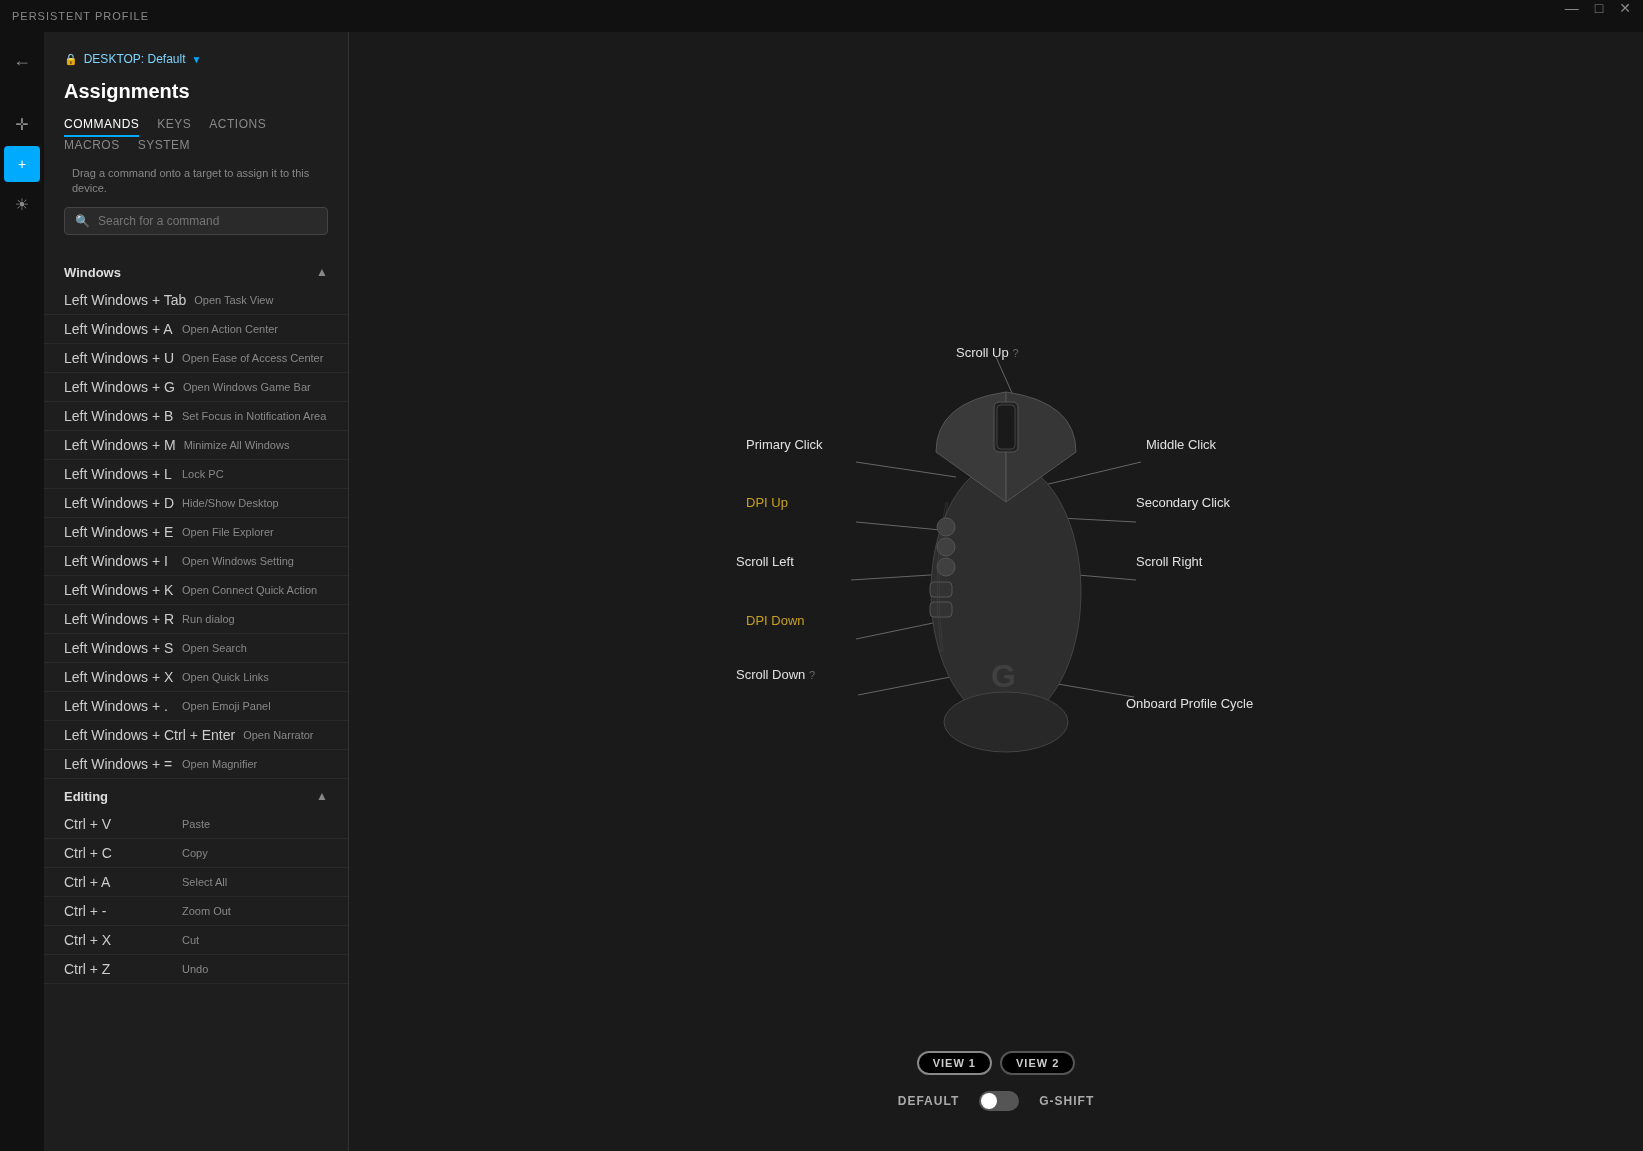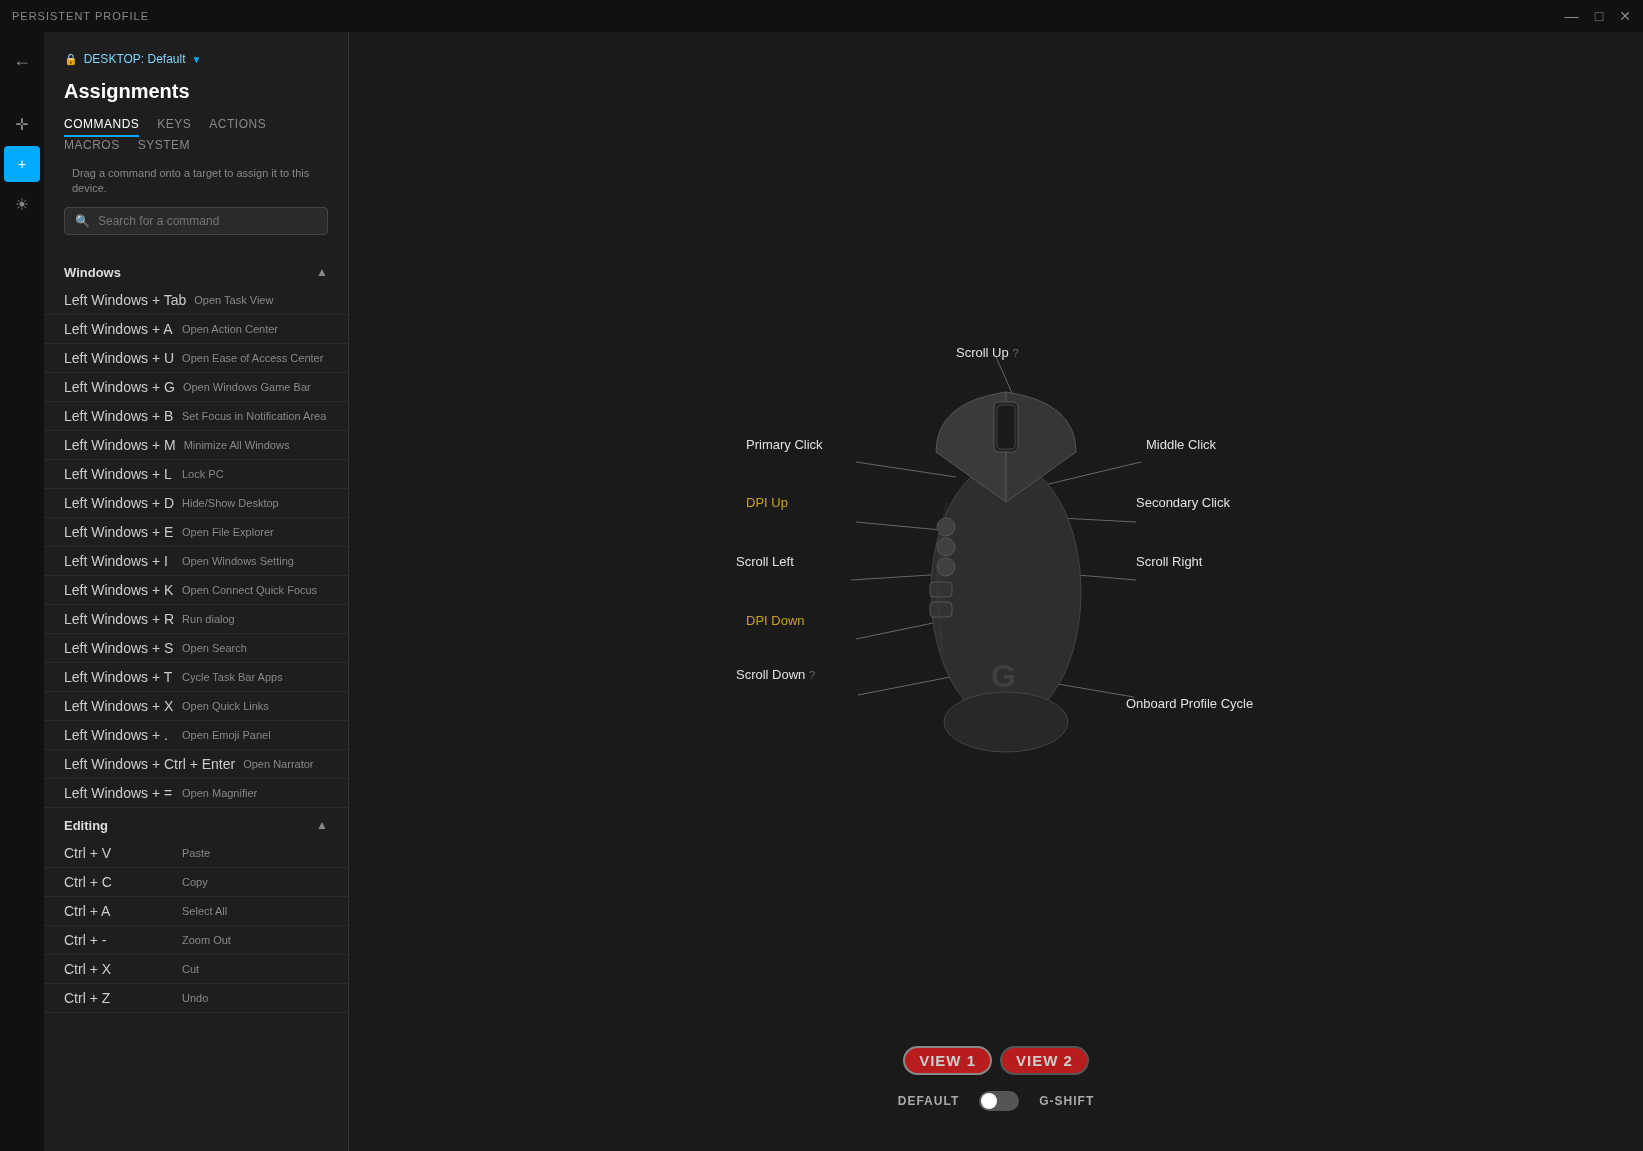--- a/index.html
+++ b/index.html
@@ -13,21 +13,20 @@
       overflow: hidden;
       display: flex;
       flex-direction: column;
     }
 
     
     .titlebar {
       background: #111;
       height: 32px;
       display: flex;
-      align-items: center;
       justify-content: space-between;
       padding: 0 12px;
       flex-shrink: 0;
     }
     .titlebar-left {
       display: flex;
       align-items: center;
       gap: 8px;
       color: #666;
       font-size: 11px;
@@ -233,25 +232,25 @@
       display: flex;
       flex-direction: column;
       align-items: center;
       gap: 16px;
     }
     .view-buttons {
       display: flex;
       gap: 8px;
     }
     .view-btn {
-      background: #b91c1c;
+      background: #000000;
       border: 2px solid #555;
       border-radius: 20px;
       color: #ccc;
-      font-size: 15px;
+      font-size: 11px;
       font-weight: bold;
       padding: 4px 14px;
       cursor: pointer;
       letter-spacing: 1px;
     }
     .view-btn.active {
       border-color: #888;
     }
     .shift-toggle {
       display: flex;
@@ -376,33 +375,29 @@
         <div class="command-item">
       <span class="cmd-key">Left Windows + E</span>
       <span class="cmd-desc">Open File Explorer</span>
     </div>
         <div class="command-item">
       <span class="cmd-key">Left Windows + I</span>
       <span class="cmd-desc">Open Windows Setting</span>
     </div>
         <div class="command-item">
       <span class="cmd-key">Left Windows + K</span>
-      <span class="cmd-desc">Open Connect Quick Focus</span>
+      <span class="cmd-desc">Open Connect Quick Action</span>
     </div>
         <div class="command-item">
       <span class="cmd-key">Left Windows + R</span>
       <span class="cmd-desc">Run dialog</span>
     </div>
         <div class="command-item">
       <span class="cmd-key">Left Windows + S</span>
       <span class="cmd-desc">Open Search</span>
-    </div>
-        <div class="command-item">
-      <span class="cmd-key">Left Windows + T</span>
-      <span class="cmd-desc">Cycle Task Bar Apps</span>
     </div>
         <div class="command-item">
       <span class="cmd-key">Left Windows + X</span>
       <span class="cmd-desc">Open Quick Links</span>
     </div>
         <div class="command-item">
       <span class="cmd-key">Left Windows + .</span>
       <span class="cmd-desc">Open Emoji Panel</span>
     </div>
         <div class="command-item">

